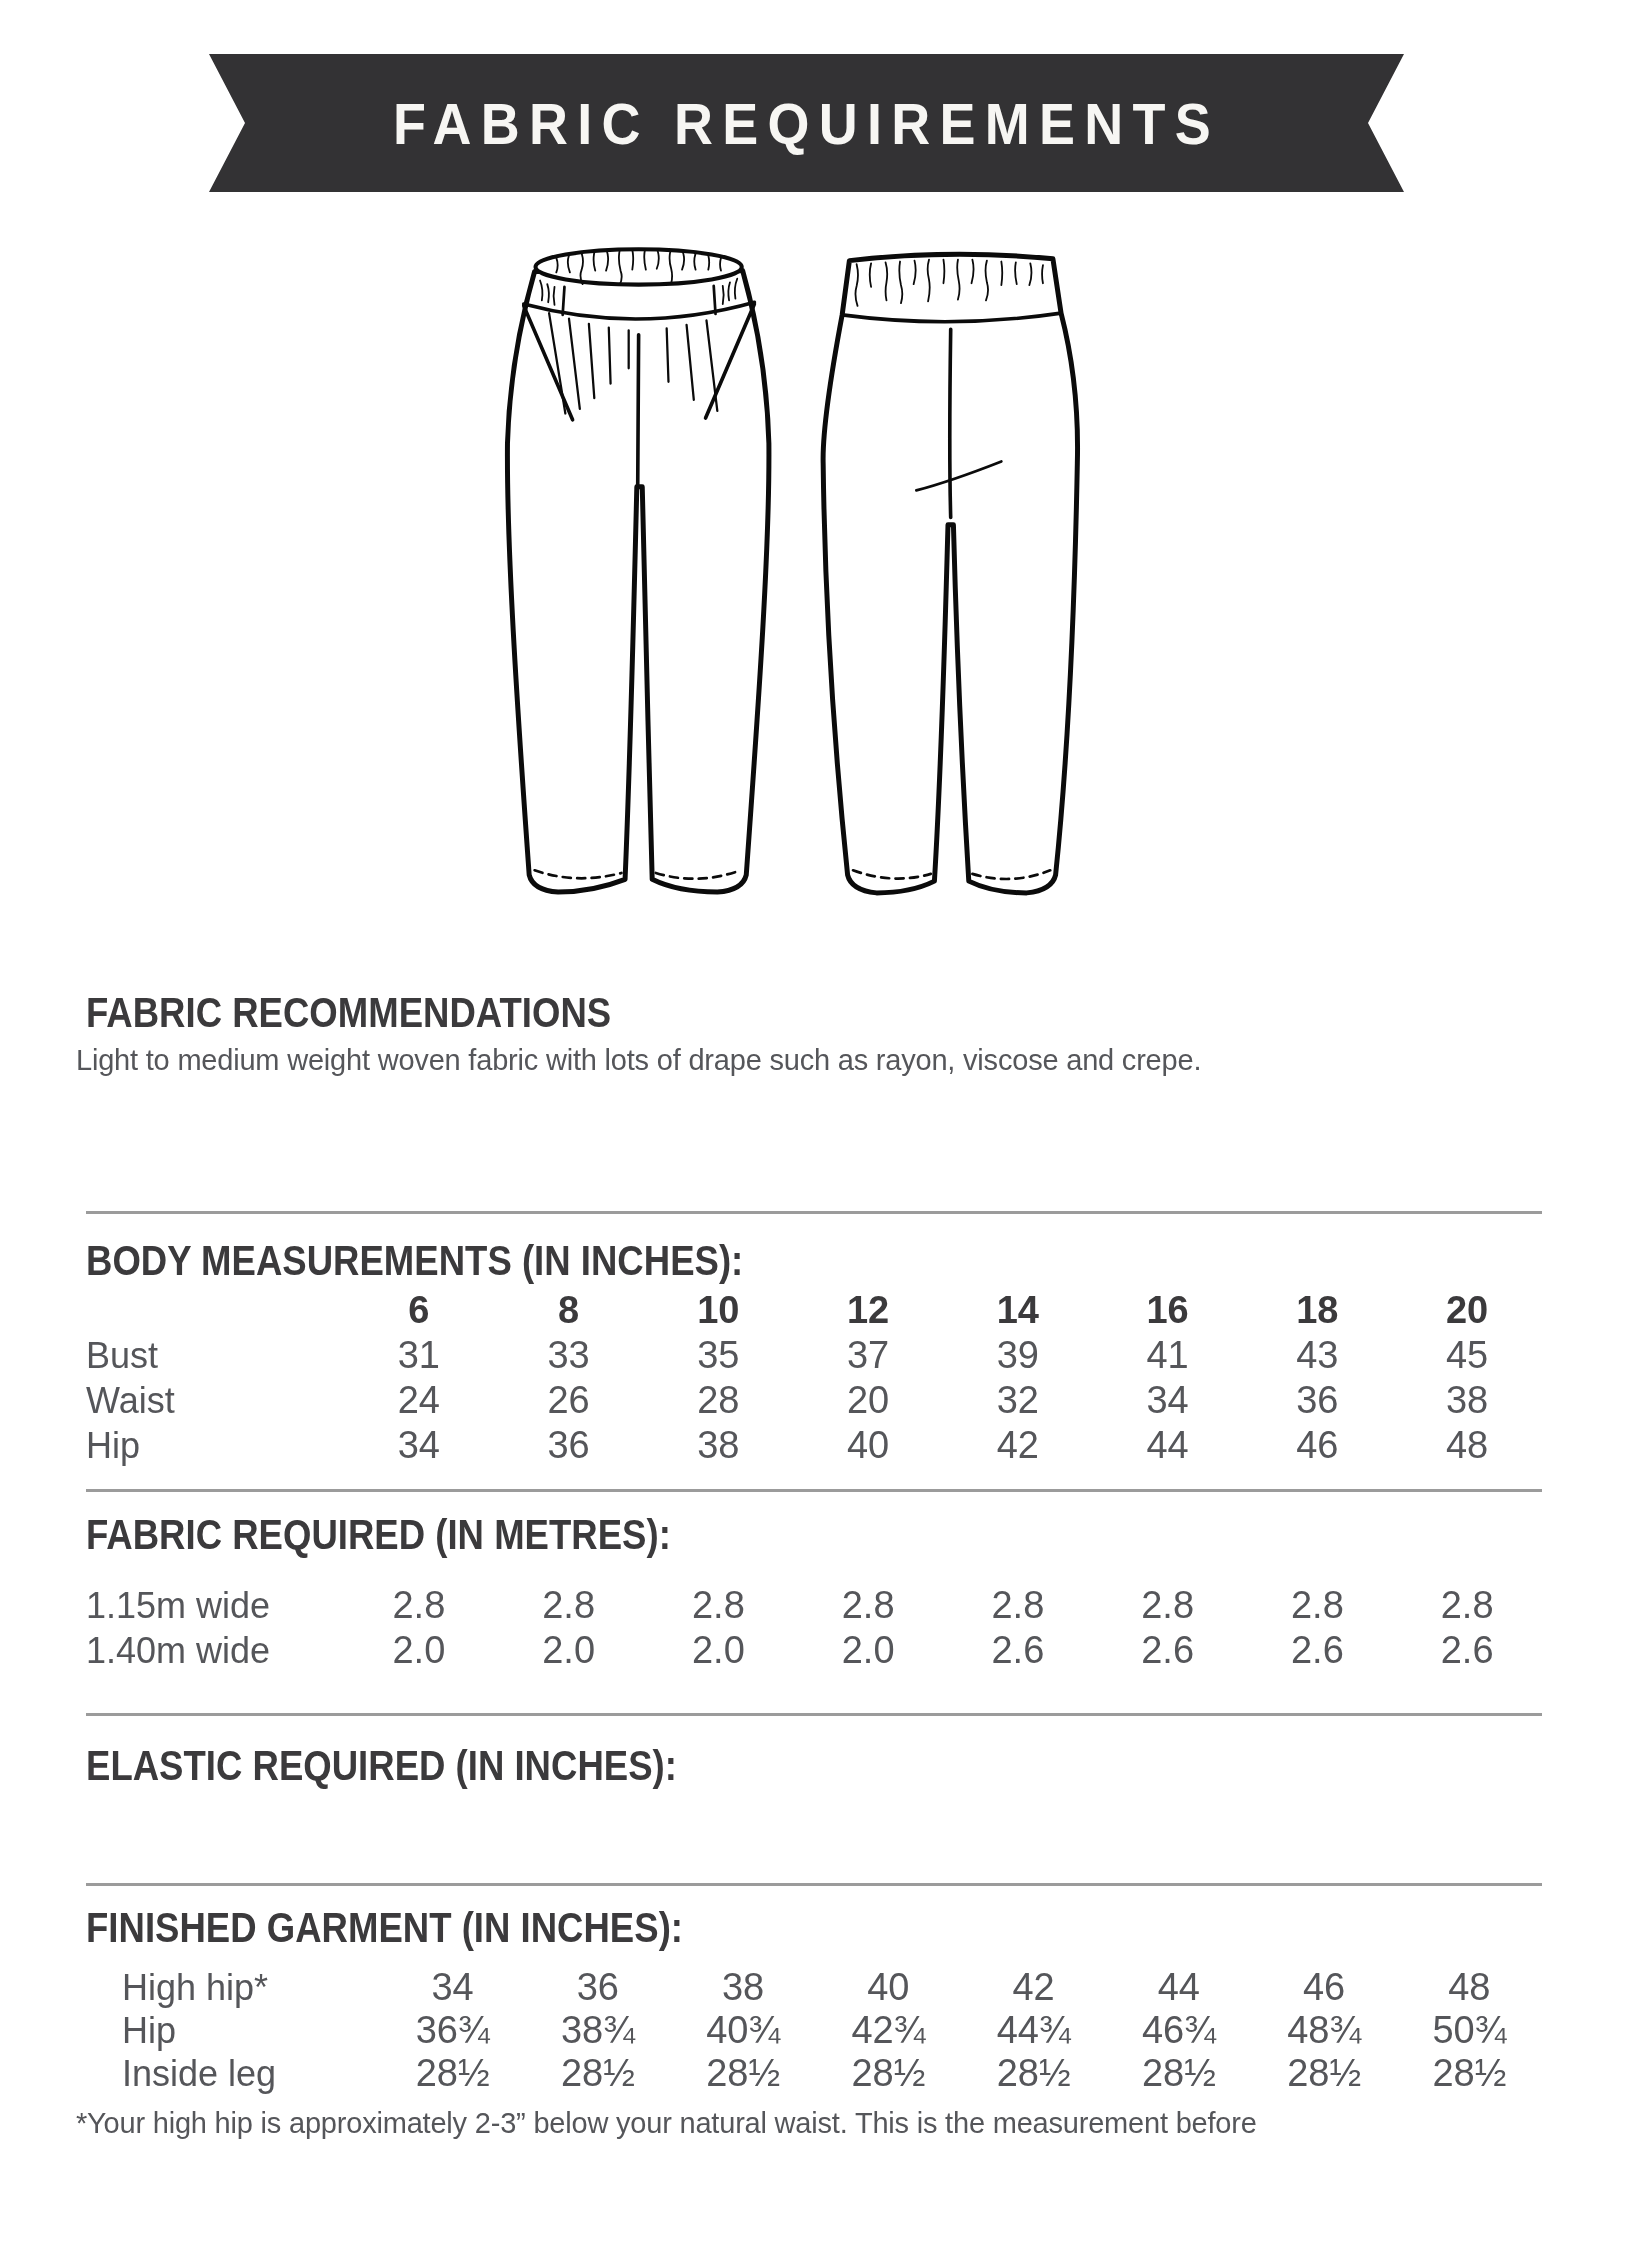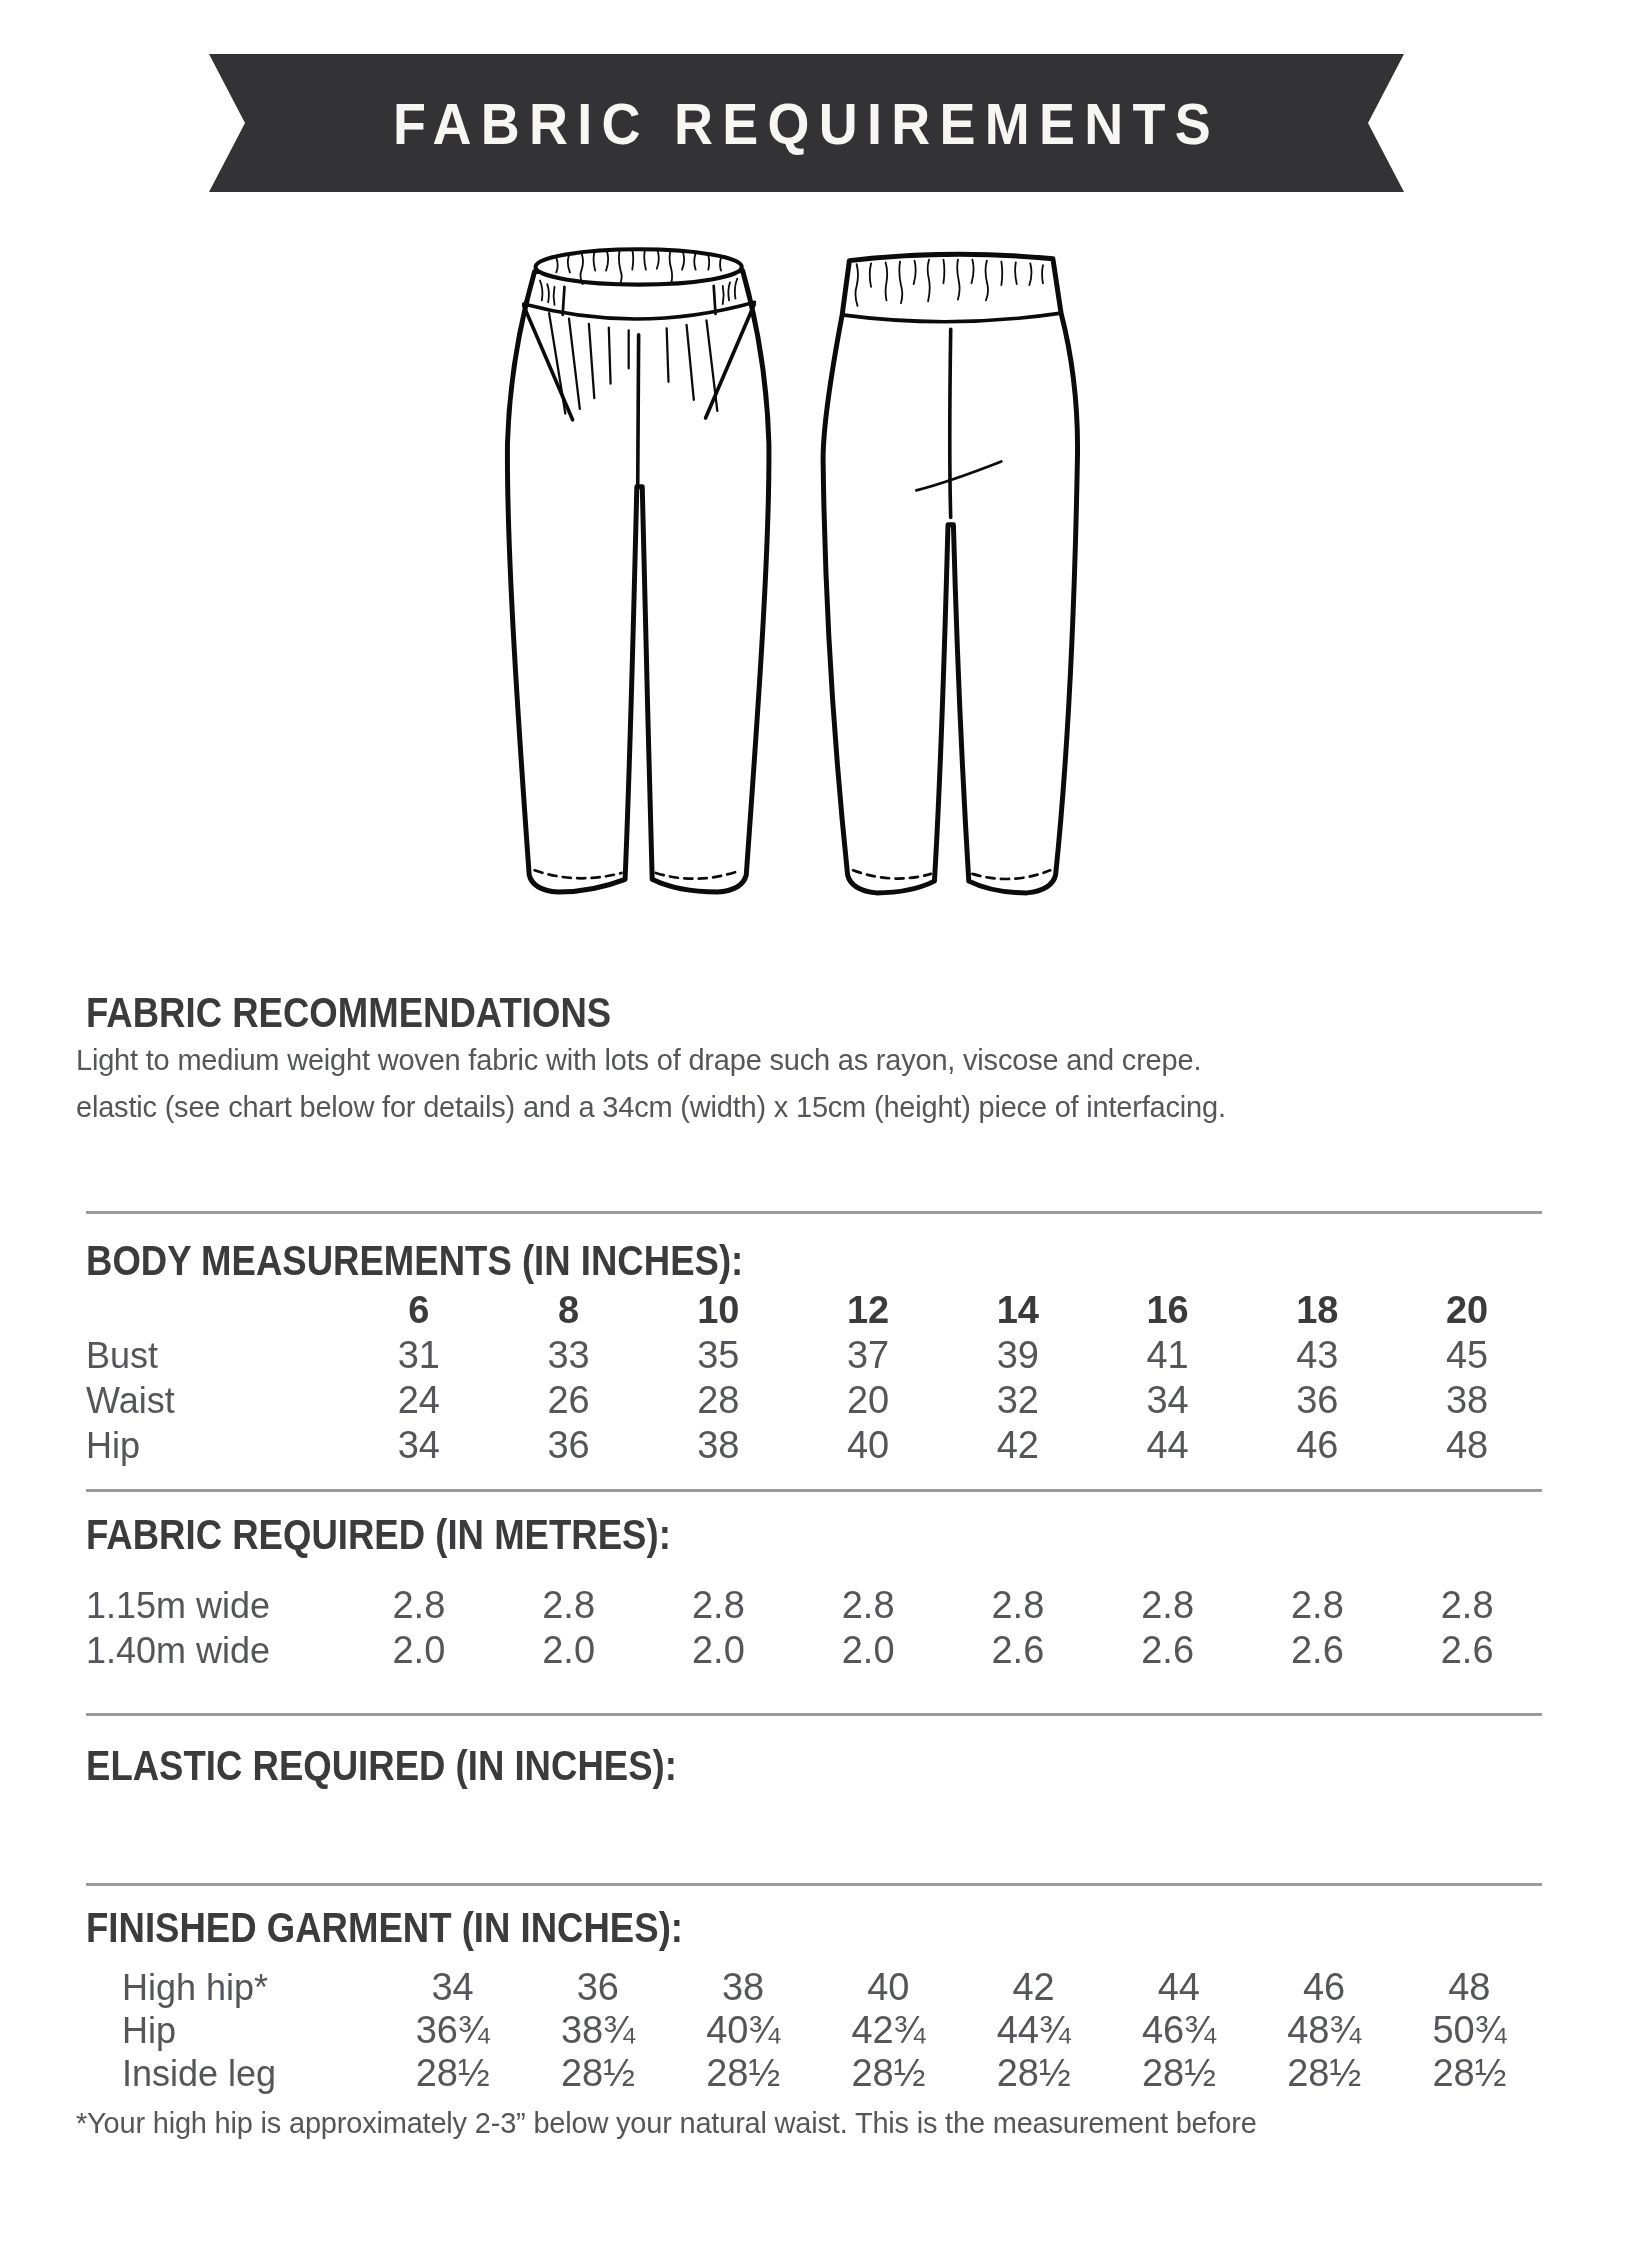--- a/index.html
+++ b/index.html
@@ -90,21 +90,20 @@
       <path stroke-width="4" d="M506,92 C505,160 504,230 506,300"></path>
       <path stroke-width="3" d="M468,270 Q506,260 562,238"></path>
       <path stroke-width="3" stroke-dasharray="9 7" d="M398,690 Q442,706 484,694"></path>
       <path stroke-width="3" stroke-dasharray="9 7" d="M530,694 Q574,707 616,690"></path>
     </g>
   </svg>
 
   <div class="sec-h" style="top:987px">FABRIC RECOMMENDATIONS</div>
   <div class="para" style="top:1037px">
     <div>Light to medium weight woven fabric with lots of drape such as rayon, viscose and crepe.</div>
-    <div>elastic (see chart below for details) and a 34cm (width) x 15cm (height) piece of interfacing.</div>
   </div>
 
   <div class="rule" style="top:1211px"></div>
 
   <div class="sec-h" style="top:1235px">BODY MEASUREMENTS (IN INCHES):</div>
   <div class="tbl" style="top:1288px">
       <div class="trow thead">
         <span class="rlabel"></span>
         <span class="cell">6</span>
         <span class="cell">8</span>

